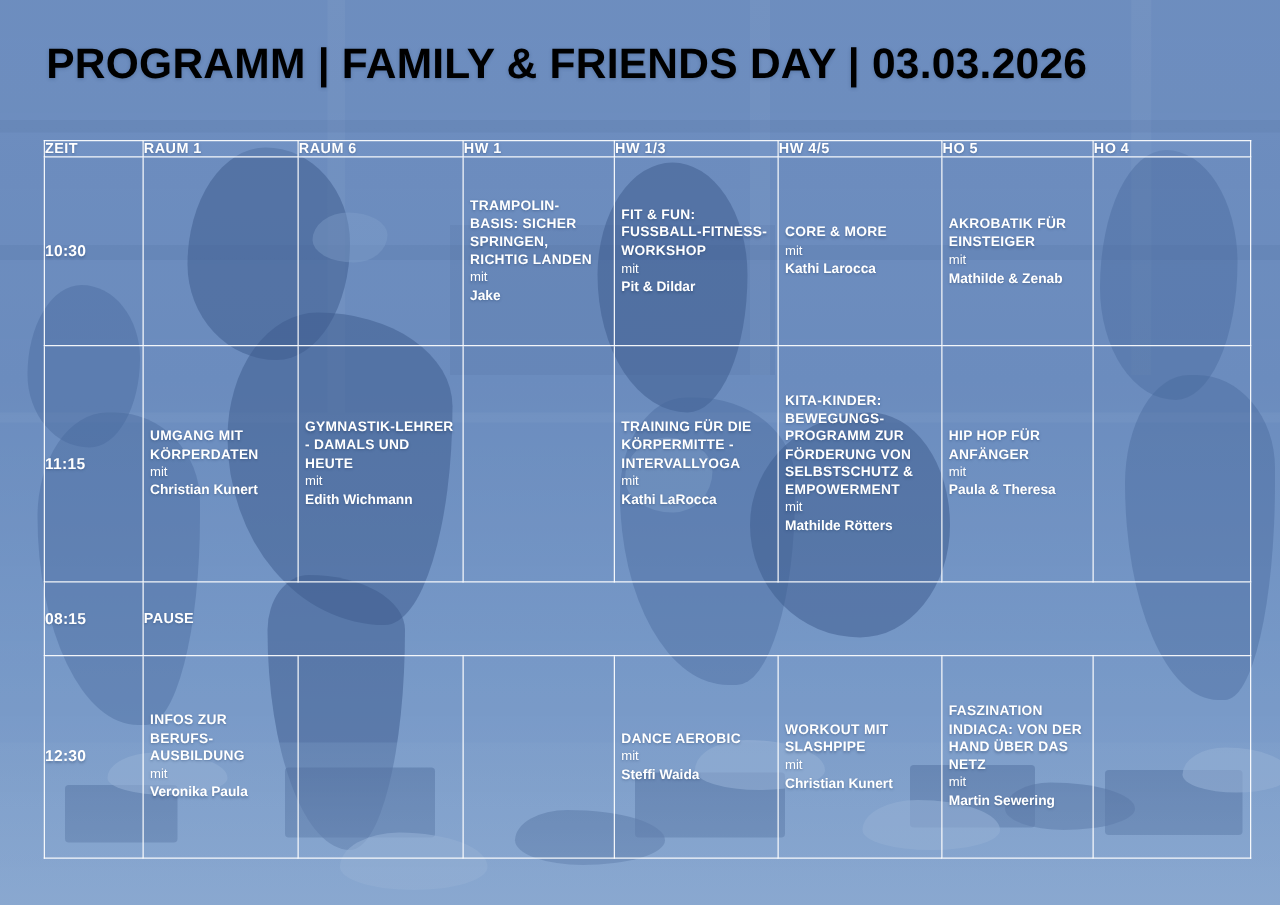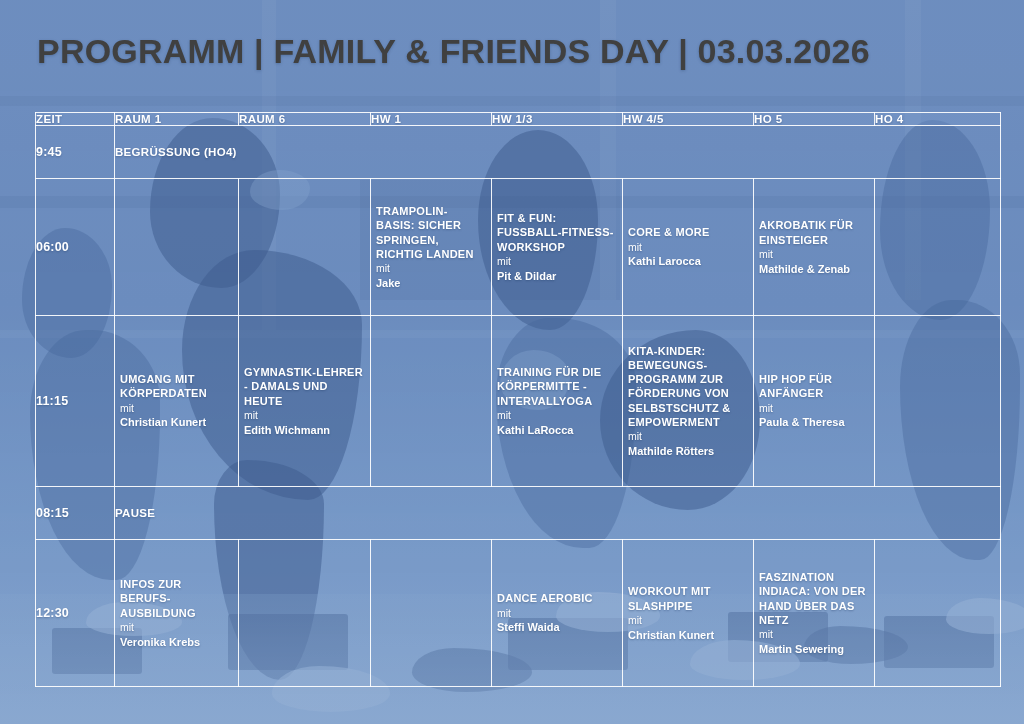--- a/index.html
+++ b/index.html
@@ -29,21 +29,21 @@
   #bg .shoeD{position:absolute;border-radius:35% 65% 55% 45%/55% 55% 45% 45%;background:rgba(45,78,130,.55);}
   #bg .box{position:absolute;background:rgba(38,70,122,.52);border-radius:3px;}
   #bg .floor{position:absolute;left:0;right:0;bottom:0;height:130px;background:linear-gradient(180deg,rgba(190,212,234,.25),rgba(205,223,240,.55));}
   
   #bg .wash{position:absolute;inset:0;background:linear-gradient(180deg,rgba(116,150,200,.55),rgba(122,158,206,.50));mix-blend-mode:multiply;}
   #bg .wash2{position:absolute;inset:0;background:rgba(124,155,200,.34);}
 
   
   #title{
     position:absolute;left:37px;top:32px;
-    font-size:34px;font-weight:bold;color:#404040;
+    font-size:34px;font-weight:bold;color:#000000;
     letter-spacing:.2px;white-space:nowrap;
     text-shadow:0 1px 3px rgba(30,55,95,.30);
   }
 
   
   #grid{
     position:absolute;left:35px;top:112px;
     width:953px;height:575px;
   }
   table{border-collapse:collapse;width:100%;height:100%;table-layout:fixed;}
@@ -145,27 +145,23 @@
         <th>RAUM 6</th>
         <th>HW 1</th>
         <th>HW 1/3</th>
         <th>HW 4/5</th>
         <th>HO 5</th>
         <th>HO 4</th>
       </tr>
     </thead>
     <tbody>
 
-      <tr style="height:42px;">
-        <td class="time">9:45</td>
-        <td class="wide" colspan="7">BEGRÜSSUNG (HO4)</td>
-      </tr>
 
       <tr style="height:108px;">
-        <td class="time">06:00</td>
+        <td class="time">10:30</td>
         <td class="empty"></td>
         <td class="empty"></td>
         <td>
             <div class="sess">
           <div class="t">TRAMPOLIN-BASIS: SICHER SPRINGEN, RICHTIG LANDEN</div>
           <div class="m">mit</div>
           <div class="p">Jake</div>
         </div>
           </td>
         <td>
@@ -238,21 +234,21 @@
         <td class="time">08:15</td>
         <td class="wide" colspan="7">PAUSE</td>
       </tr>
 
       <tr style="height:116px;">
         <td class="time">12:30</td>
         <td>
             <div class="sess">
           <div class="t">INFOS ZUR BERUFS-AUSBILDUNG</div>
           <div class="m">mit</div>
-          <div class="p">Veronika Krebs</div>
+          <div class="p">Veronika Paula</div>
         </div>
           </td>
         <td class="empty"></td>
         <td class="empty"></td>
         <td>
             <div class="sess">
           <div class="t">DANCE AEROBIC</div>
           <div class="m">mit</div>
           <div class="p">Steffi Waida</div>
         </div>

